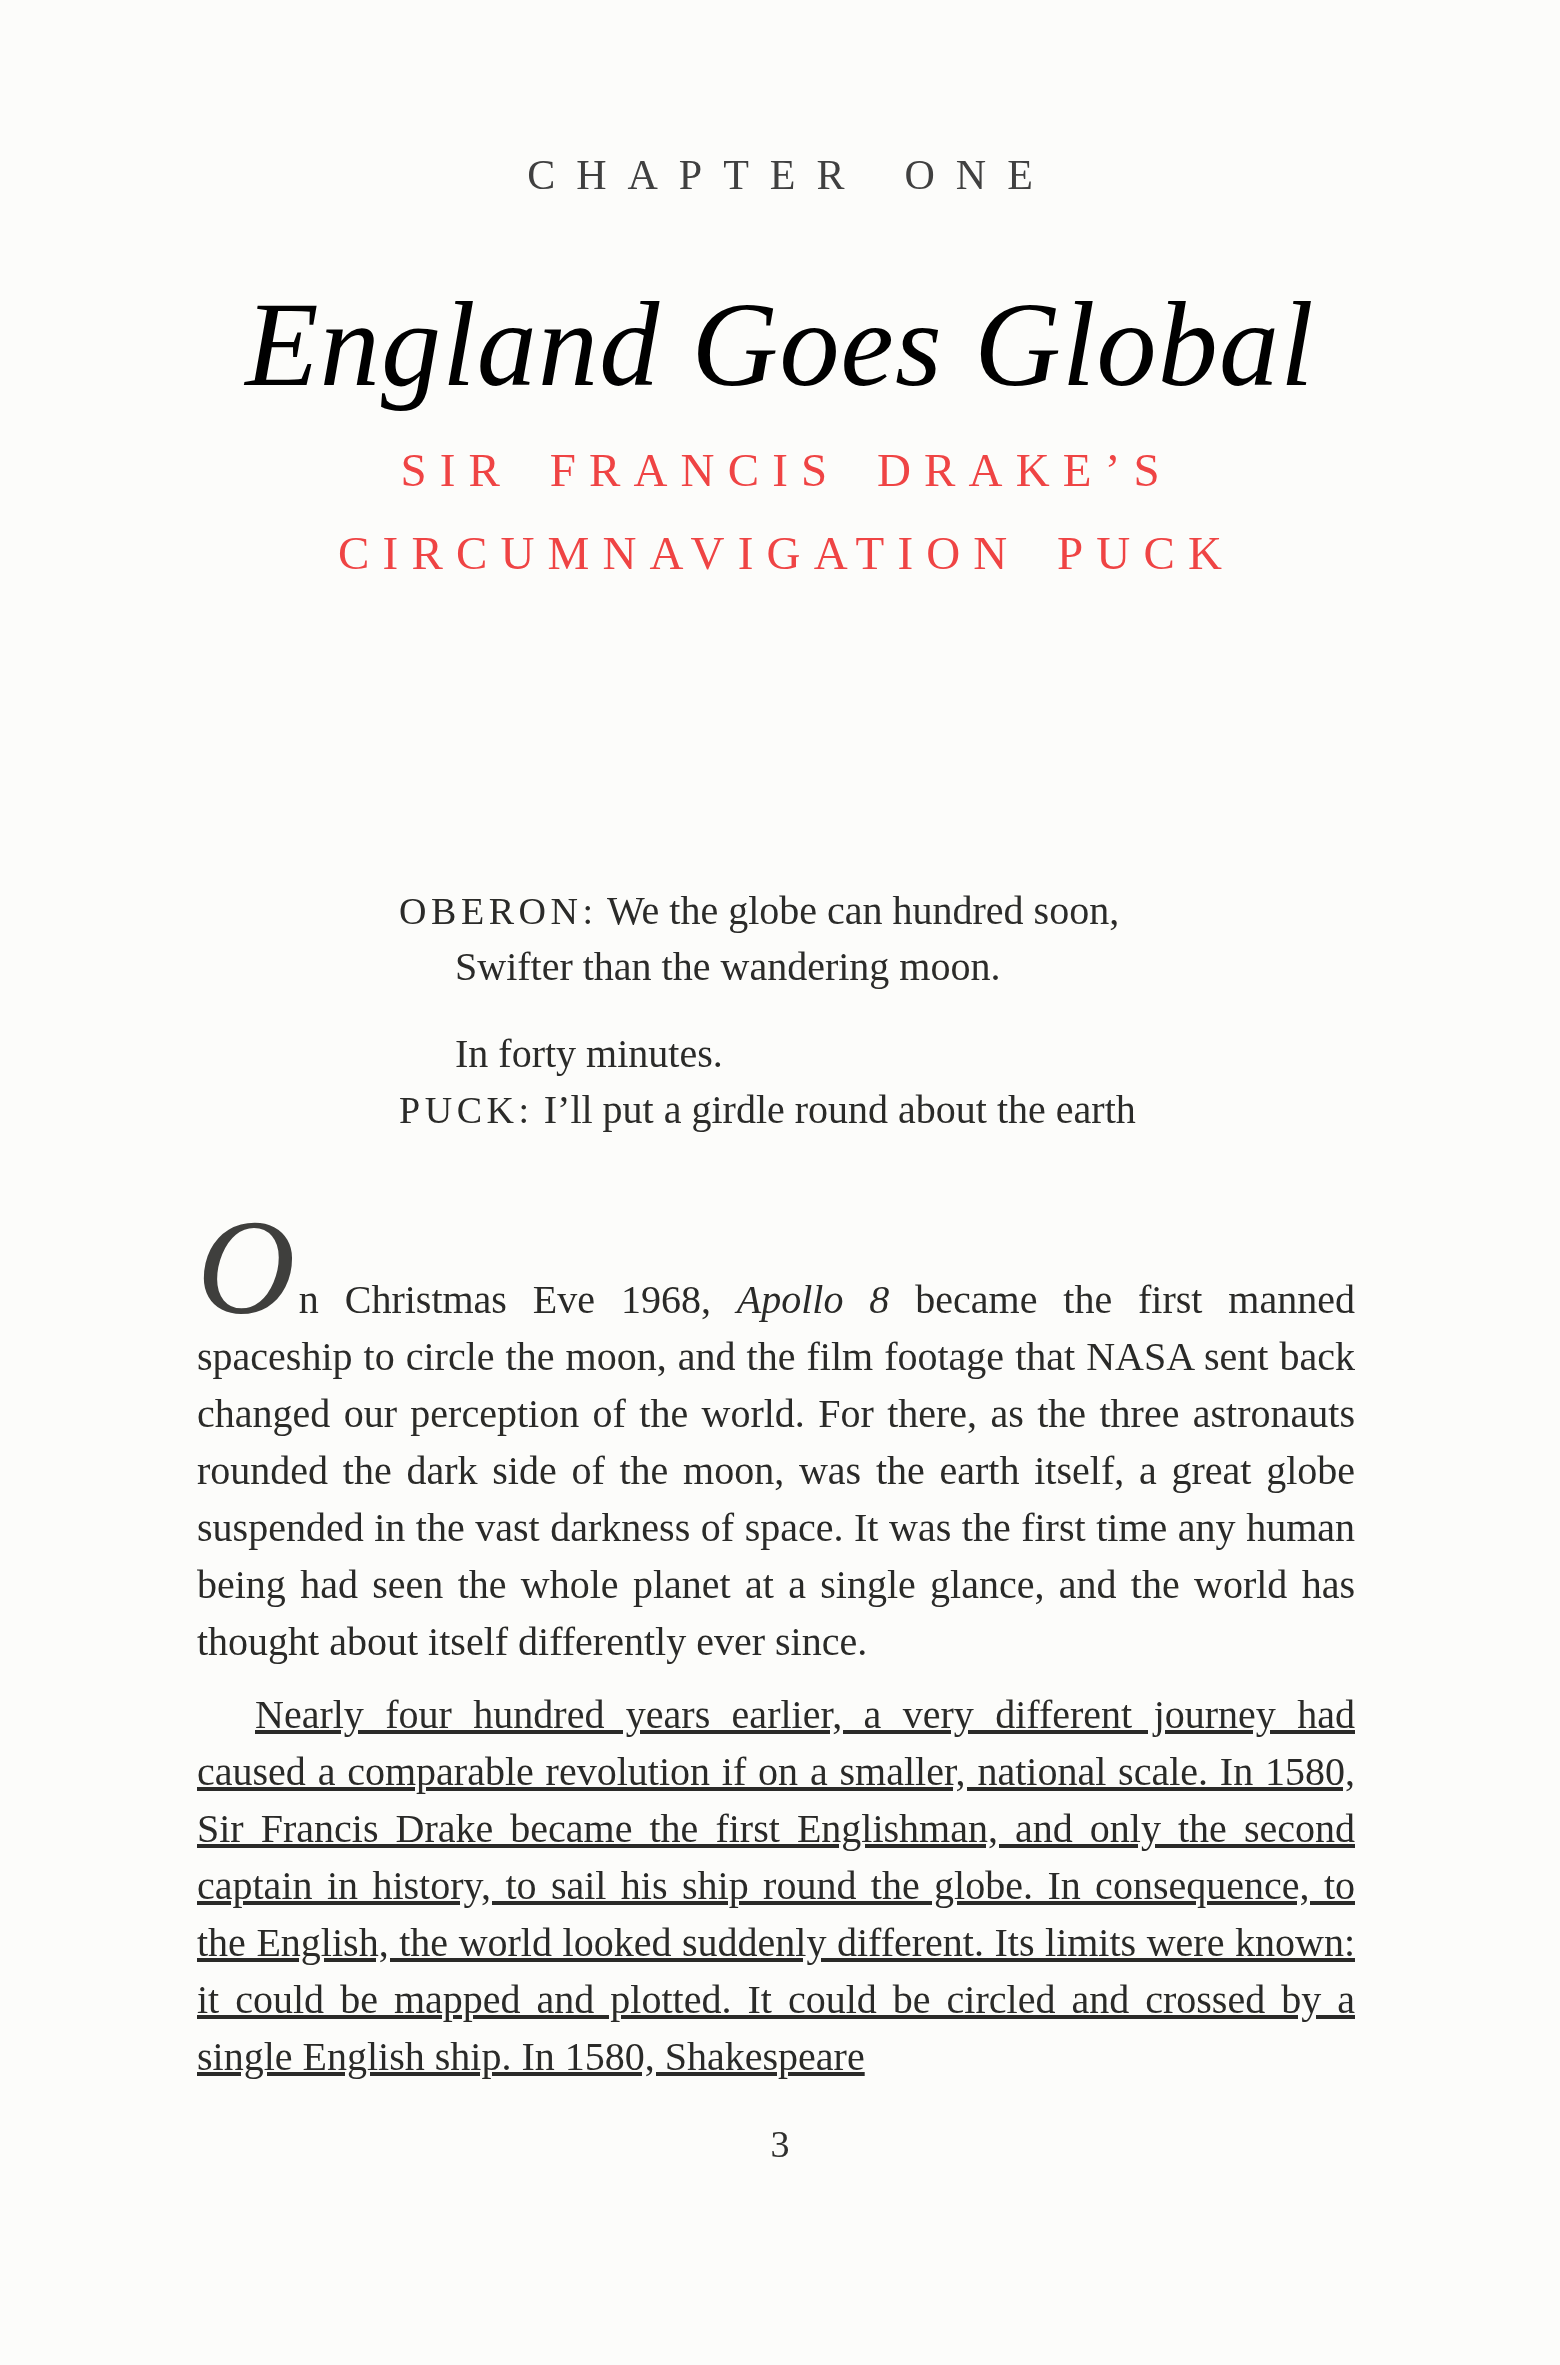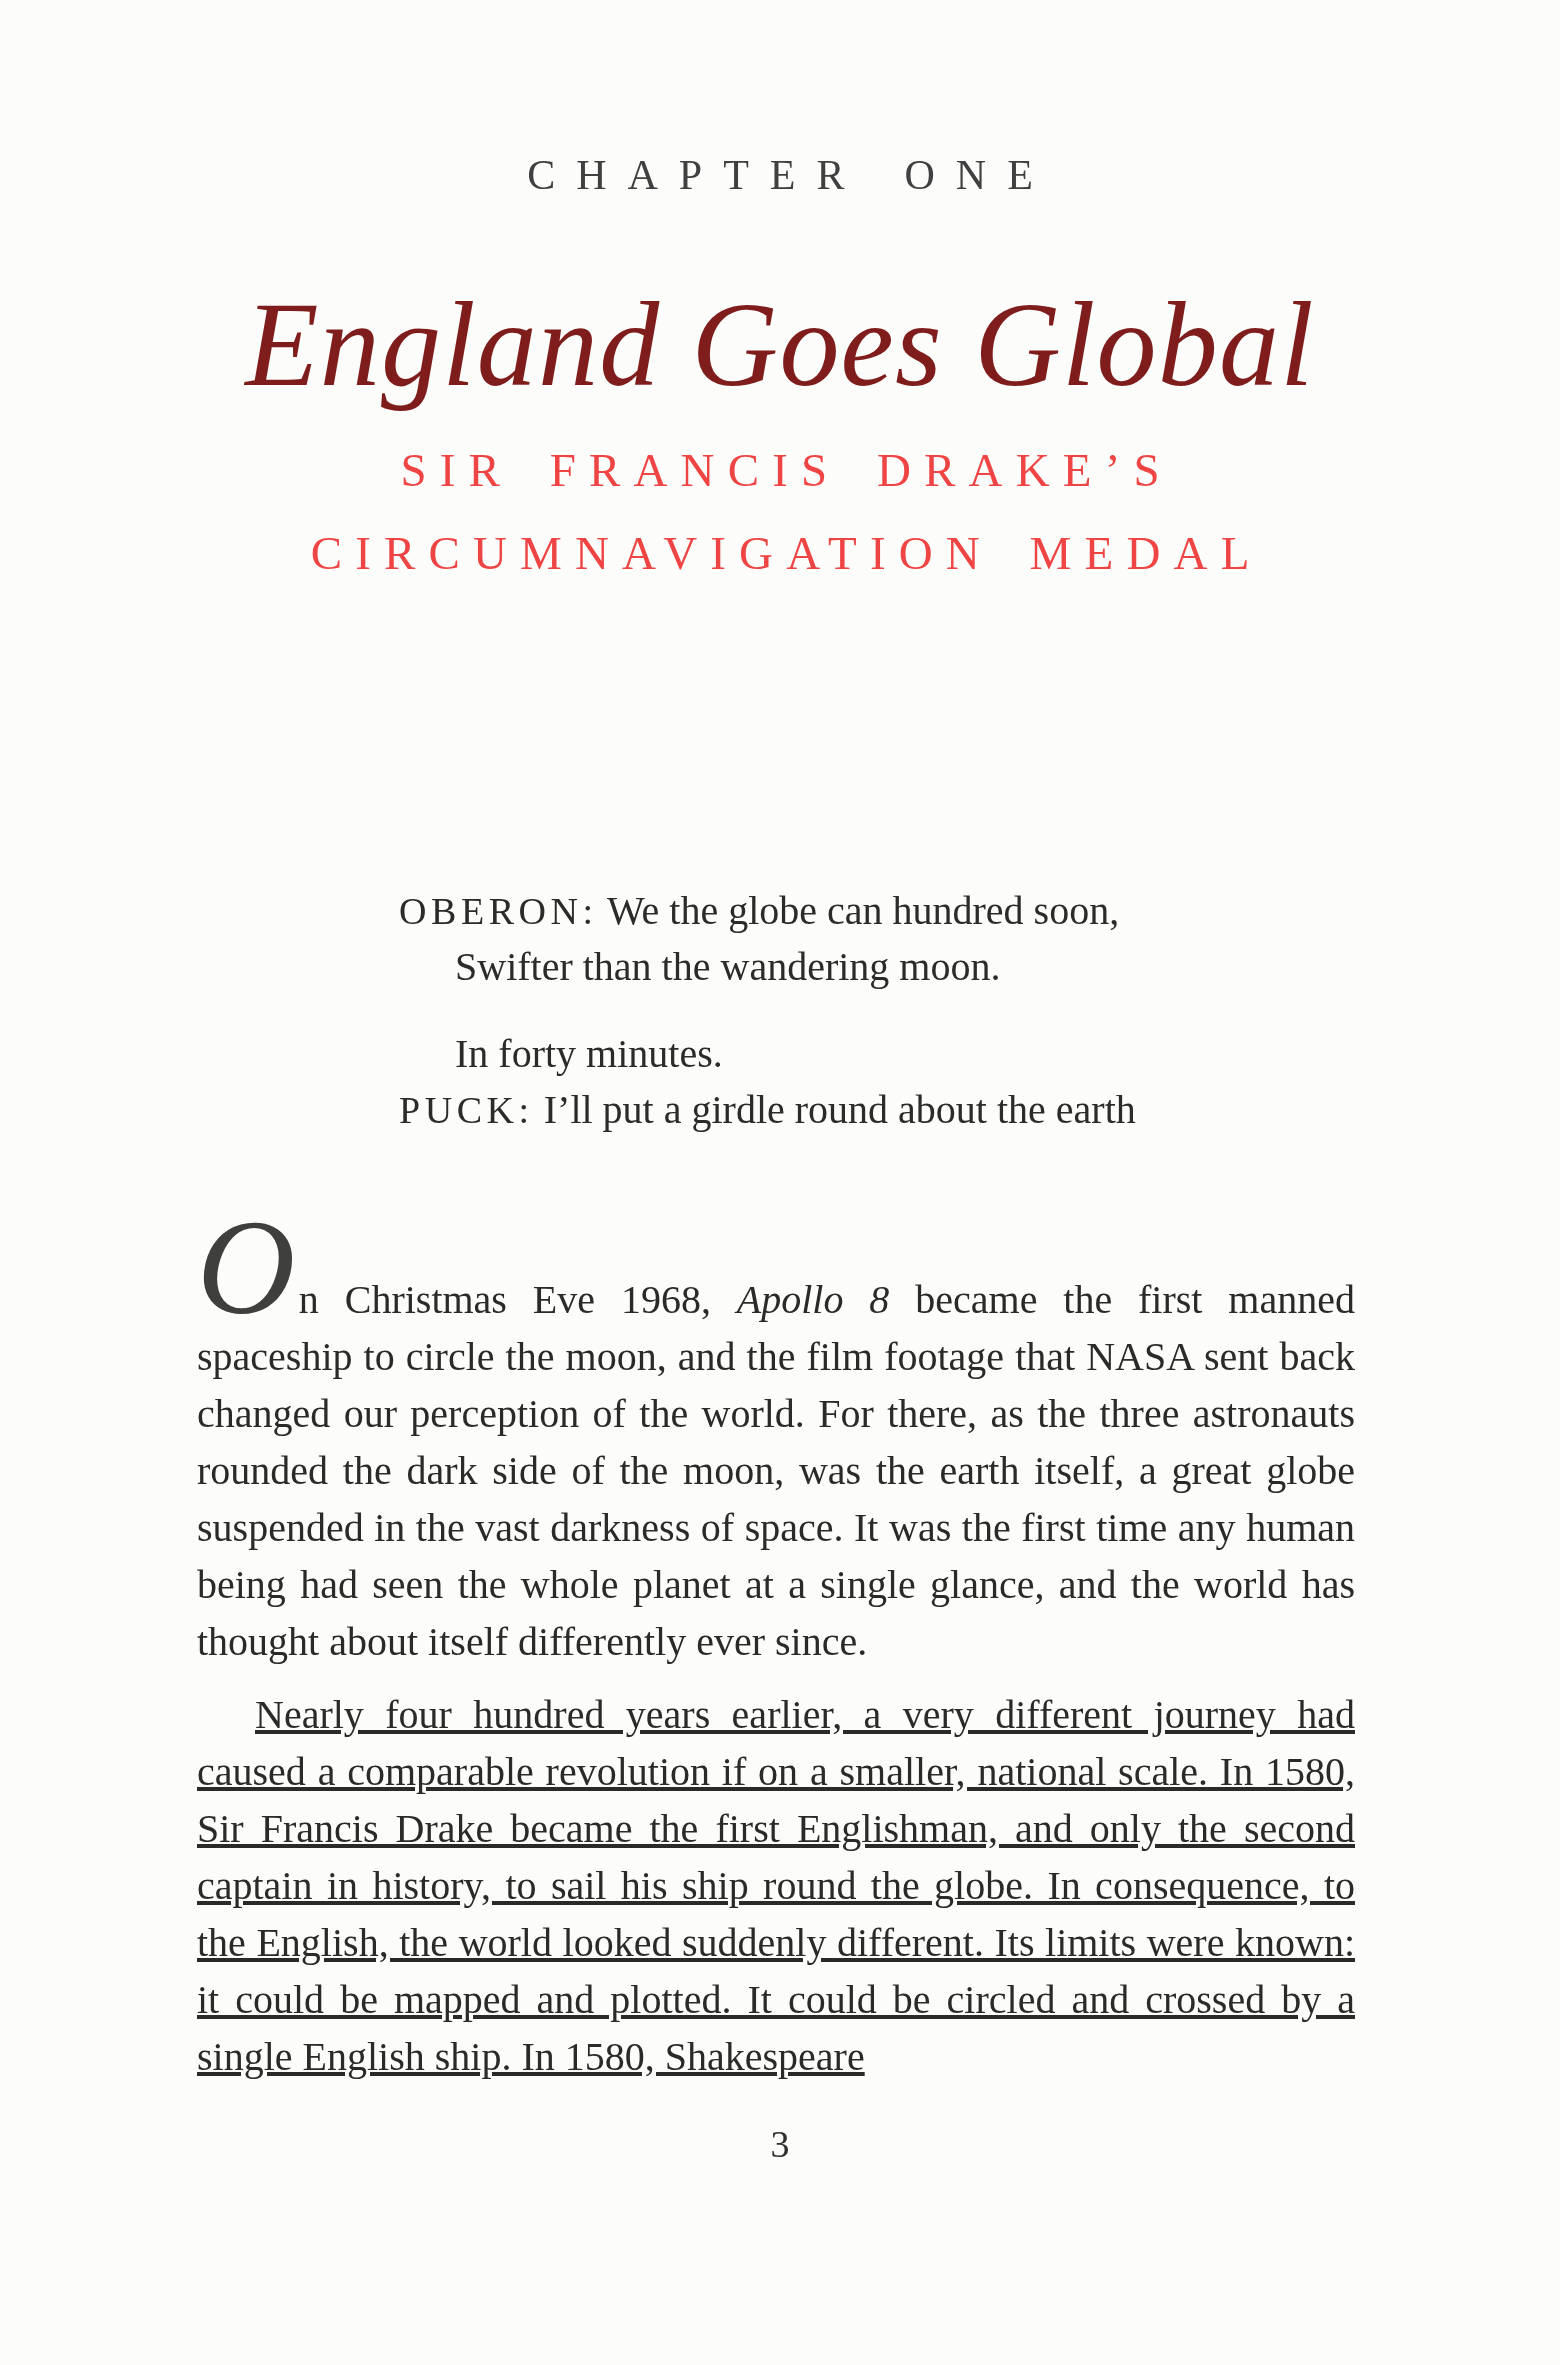--- a/index.html
+++ b/index.html
@@ -25,21 +25,21 @@
   }
 
   .chapter-title {
     margin: 80px 0 0 0;
     text-align: center;
     font-style: italic;
     font-weight: normal;
     font-size: 120px;
     line-height: 1.15;
     letter-spacing: 0.01em;
-    color: #7f1d1d;
+    color: #000000;
   }
 
   .chapter-subtitle {
     margin-top: 14.5px;
     text-align: center;
     font-size: 47px;
     line-height: 83px;
     letter-spacing: 0.28em;
     word-spacing: 0.25em;
     text-indent: 0.28em;
@@ -93,21 +93,21 @@
 <body>
 
 <div class="page">
 
   <div class="chapter-label">CHAPTER ONE</div>
 
   <h1 class="chapter-title">England Goes Global</h1>
 
   <div class="chapter-subtitle">
     <div>SIR FRANCIS DRAKE’S</div>
-    <div>CIRCUMNAVIGATION MEDAL</div>
+    <div>CIRCUMNAVIGATION PUCK</div>
   </div>
 
   <div class="epigraph">
     <div class="stanza stanza-first">
       <div class="ep-line"><span class="speaker">OBERON:</span><span> We the globe can hundred soon,</span></div>
       <div class="ep-line cont">Swifter than the wandering moon.</div>
     </div>
     <div class="stanza">
       <div class="ep-line cont">In forty minutes.</div>
       <div class="ep-line"><span class="speaker">PUCK:</span><span> I’ll put a girdle round about the earth</span></div>

